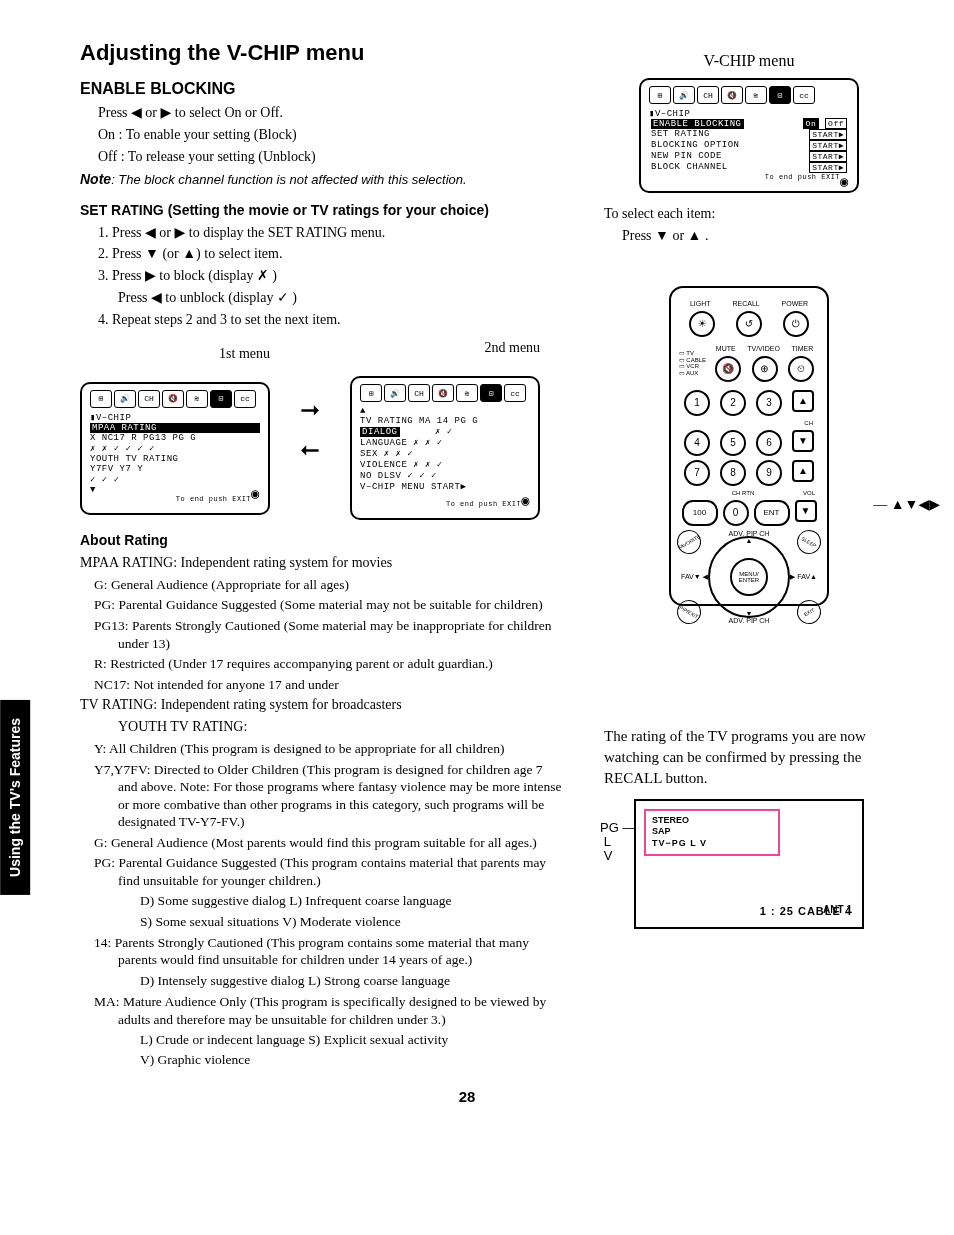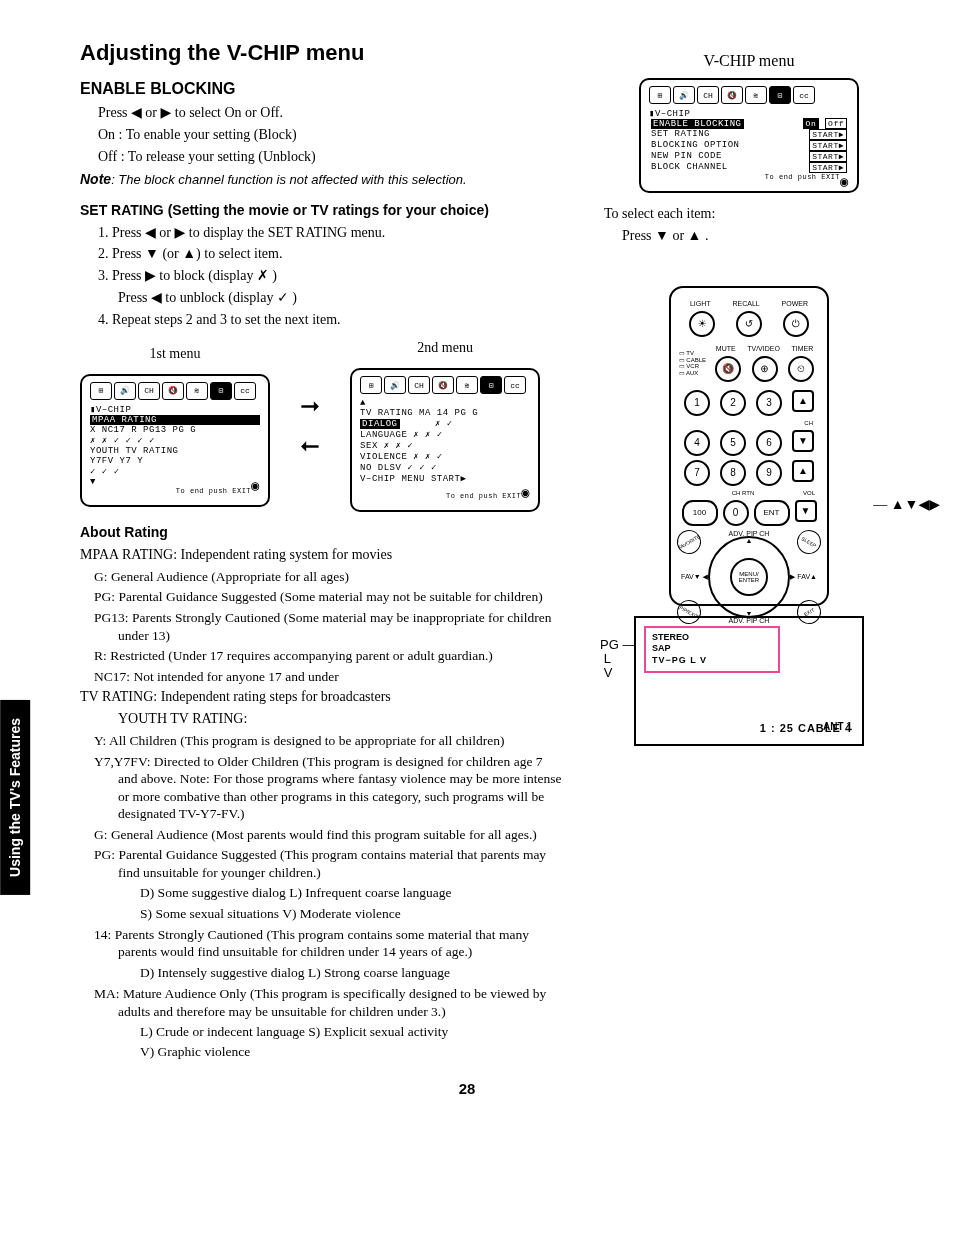--- a/index.html
+++ b/index.html
@@ -69,21 +69,21 @@
     width: 200px;
     margin: 0 auto;
   }
   .osd-tabs { display:flex; gap:2px; margin-bottom:4px;}
   .osd-tab { border:1.5px solid #000; width:20px; height:16px; border-radius:3px; font-size:8px; display:flex; align-items:center; justify-content:center;}
   .osd-small { font-family: 'Courier New', monospace; font-size: 9px; letter-spacing:0.5px;}
   .osd-row { display:flex; justify-content:space-between; padding:0 2px;}
   .osd-inv { background:#000; color:#fff; padding:0 2px;}
   .osd-btn { border:1px solid #000; padding:0 2px; font-size:8px;}
   .menus-row { display:flex; gap: 30px; align-items:center; margin: 10px 0;}
-  .menu-label { text-align:center; font-family: Georgia, serif; font-size:14px; margin-bottom:12px;}
+  .menu-label { text-align:right; font-family: Georgia, serif; font-size:14px; margin-bottom:20px;}
   .arrow-back { font-size:24px; }
   .remote-box {
     width: 140px;
     height: 300px;
     border: 2px solid #000;
     border-radius: 14px;
     margin: 10px auto 0;
     padding: 8px;
     font-family: Arial, sans-serif;
     font-size: 7px;
@@ -190,21 +190,21 @@
         </div>
       </div>
 
       <h3>About Rating</h3>
       <p>MPAA RATING: Independent rating system for movies</p>
       <p class="rating-line">G: General Audience (Appropriate for all ages)</p>
       <p class="rating-line sub">PG: Parental Guidance Suggested (Some material may not be suitable for children)</p>
       <p class="rating-line">PG13: Parents Strongly Cautioned (Some material may be inappropriate for children under 13)</p>
       <p class="rating-line">R: Restricted (Under 17 requires accompanying parent or adult guardian.)</p>
       <p class="rating-line">NC17: Not intended for anyone 17 and under</p>
-      <p>TV RATING: Independent rating steps for broadcasters</p>
+      <p>TV RATING: Independent rating system for broadcasters</p>
       <p class="indent2">YOUTH TV RATING:</p>
       <p class="rating-line sub">Y: All Children (This program is designed to be appropriate for all children)</p>
       <p class="rating-line sub">Y7,Y7FV: Directed to Older Children (This program is designed for children age 7 and above. Note: For those programs where fantasy violence may be more intense or more combative than other programs in this category, such programs will be designated TV-Y7-FV.)</p>
       <p class="rating-line sub">G: General Audience (Most parents would find this program suitable for all ages.)</p>
       <p class="rating-line">PG: Parental Guidance Suggested (This program contains material that parents may find unsuitable for younger children.)</p>
       <p class="rating-sub">D) Some suggestive dialog  L) Infrequent coarse language</p>
       <p class="rating-sub">S) Some sexual situations  V) Moderate violence</p>
       <p class="rating-line">14: Parents Strongly Cautioned (This program contains some material that many parents would find unsuitable for children under 14 years of age.)</p>
       <p class="rating-sub">D) Intensely suggestive dialog  L) Strong coarse language</p>
       <p class="rating-line">MA: Mature Audience Only (This program is specifically designed to be viewed by adults and therefore may be unsuitable for children under 3.)</p>
@@ -320,20 +320,21 @@
             <div style="position:absolute;right:2px;top:50%;transform:translateY(-50%);font-size:7px">▶ <span>FAV▲</span></div>
             <div style="position:absolute;left:-2px;top:-2px;width:22px;height:22px;border:1.5px solid #000;border-radius:50%;font-size:5px;display:flex;align-items:center;justify-content:center;transform:rotate(-30deg)">FAVORITE</div>
             <div style="position:absolute;right:-2px;top:-2px;width:22px;height:22px;border:1.5px solid #000;border-radius:50%;font-size:5px;display:flex;align-items:center;justify-content:center;transform:rotate(30deg)">SLEEP</div>
             <div style="position:absolute;left:-2px;bottom:-2px;width:22px;height:22px;border:1.5px solid #000;border-radius:50%;font-size:5px;display:flex;align-items:center;justify-content:center;transform:rotate(30deg)">PIP/EXIT</div>
             <div style="position:absolute;right:-2px;bottom:-2px;width:22px;height:22px;border:1.5px solid #000;border-radius:50%;font-size:5px;display:flex;align-items:center;justify-content:center;transform:rotate(-30deg)">EXIT</div>
           </div>
         </div>
         <div style="position:absolute; right:-46px; top:210px; font-size:14px;">— <span>▲▼◀▶</span></div>
       </div>
 
+      <p style="margin-top:120px; font-size:15px; line-height:1.4;">The rating of the TV programs you are now watching can be confirmed by pressing the RECALL button.</p>
 
       <div style="position:relative;">
         <div class="tv-screen">
           <div class="pg-label"><span>PG</span> —<br>&nbsp;<span>L</span><br>&nbsp;<span>V</span></div>
           <div class="tv-box-inner">
             <div style="font-weight:bold;font-size:9px">STEREO</div>
             <div style="font-weight:bold;font-size:9px">SAP</div>
             <div style="font-weight:bold;font-size:9px;letter-spacing:1px">TV−PG     L        V</div>
           </div>
           <div style="position:absolute;right:10px;bottom:12px;font-weight:bold;font-size:10px">ANT  1</div>

